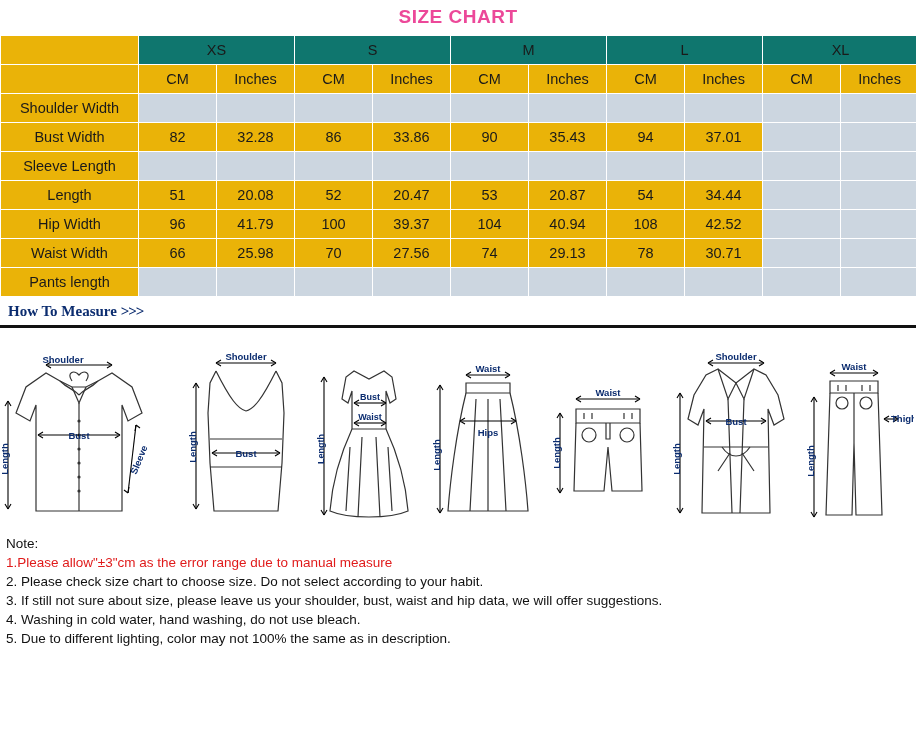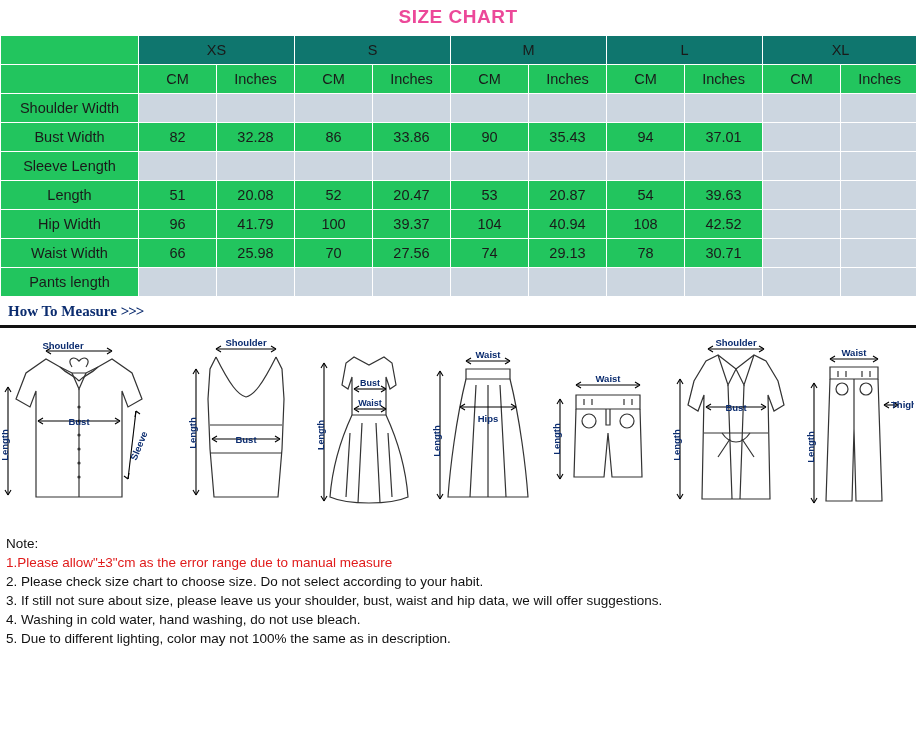--- a/index.html
+++ b/index.html
@@ -42,21 +42,21 @@
     font-size: 14.5px;
     font-weight: normal;
     color: #1a1a1a;
     height: 26px;
   }
   .col-label { width: 138px; }
   .col-unit  { width: 78px; }
 
   
   .shade { background: #ccd6e0; }
-  .white { background: #22c55e; }
+  .white { background: #eab308; }
 
   
   .size-head {
     background: #0f766e;
     color: #e01b1b;
     font-weight: bold;
     font-size: 21px;
     height: 34px;
   }
   .unit-head {
@@ -88,21 +88,21 @@
   .rule {
     height: 3px;
     background: #111;
     margin: 3px 0 0 0;
   }
 
   .figures {
     display: flex;
     justify-content: space-between;
     height: 200px;
-    padding: 1px 2px 0 2px;
+    padding: 15px 2px 0 2px;
     box-sizing: border-box;
   }
   .fig {
     position: relative;
     flex: 0 0 auto;
   }
   .fig svg { display: block; }
 
   
   .notes {
@@ -198,21 +198,21 @@
         </tr>
         <tr class="data-row">
           <td class="row-label white">Length</td>
           <td class="white">51</td>
           <td class="white">20.08</td>
           <td class="white">52</td>
           <td class="white">20.47</td>
           <td class="white">53</td>
           <td class="white">20.87</td>
           <td class="white">54</td>
-          <td class="white">39.63</td>
+          <td class="white">34.44</td>
           <td class="shade"></td>
           <td class="shade"></td>
         </tr>
         <tr class="data-row">
           <td class="row-label white">Hip Width</td>
           <td class="white">96</td>
           <td class="white">41.79</td>
           <td class="white">100</td>
           <td class="white">39.37</td>
           <td class="white">104</td>

